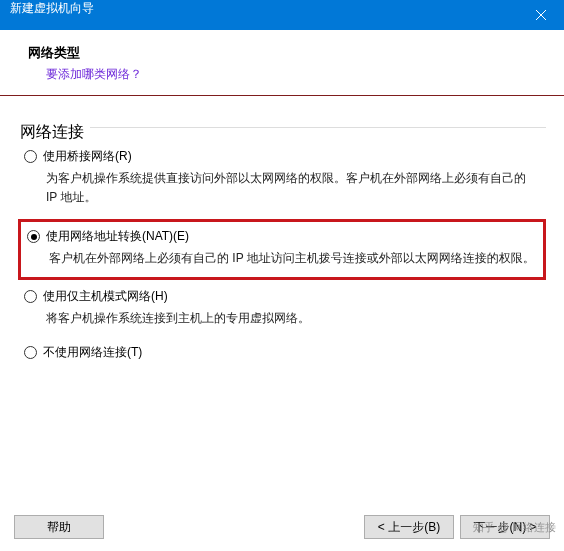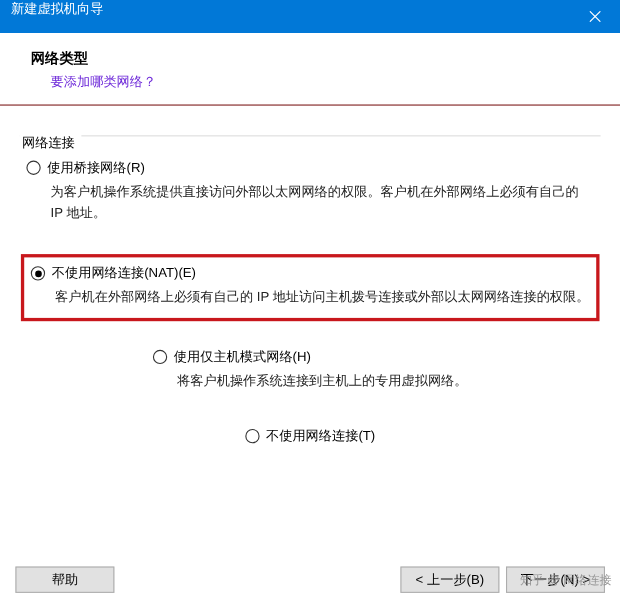--- a/index.html
+++ b/index.html
@@ -42,21 +42,21 @@
     }
     .header-sub {
       font-size: 12px;
       color: #6d28d9;
       margin-left: 18px;
     }
     .content {
       padding: 18px 18px 10px 18px;
     }
     .fieldset-label {
-      font-size: 12px;
+      font-size: 16px;
       color: #000;
       margin-bottom: 12px;
       margin-left: 2px;
     }
     .fieldset-box {
       border-top: 1px solid #ddd;
       position: relative;
       padding-top: 14px;
       margin-top: -8px;
     }
@@ -64,22 +64,21 @@
       position: relative;
       background: #fff;
       display: inline-block;
       padding-right: 6px;
       top: 8px;
       z-index: 2;
     }
     .radio-group {
       display: flex;
       flex-direction: column;
-      gap: 16px;
-      align-items: center;
+      gap: 0;
     }
     .radio-item {
       padding: 6px 6px 10px 6px;
     }
     .radio-item.highlighted {
       border: 3px solid #c8171c;
       padding: 6px 6px 8px 6px;
       margin: 2px 0;
     }
     .radio-line {
@@ -172,21 +171,21 @@
         <div class="radio-item">
           <div class="radio-line">
             <span class="radio"></span>
             <span class="radio-label">使用桥接网络(R)</span>
           </div>
           <div class="radio-desc">为客户机操作系统提供直接访问外部以太网网络的权限。客户机在外部网络上必须有自己的 IP 地址。</div>
         </div>
         <div class="radio-item highlighted">
           <div class="radio-line">
             <span class="radio checked"></span>
-            <span class="radio-label">不使用网络连接(NAT)(E)</span>
+            <span class="radio-label">使用网络地址转换(NAT)(E)</span>
           </div>
           <div class="radio-desc">客户机在外部网络上必须有自己的 IP 地址访问主机拨号连接或外部以太网网络连接的权限。</div>
         </div>
         <div class="radio-item">
           <div class="radio-line">
             <span class="radio"></span>
             <span class="radio-label">使用仅主机模式网络(H)</span>
           </div>
           <div class="radio-desc">将客户机操作系统连接到主机上的专用虚拟网络。</div>
         </div>

